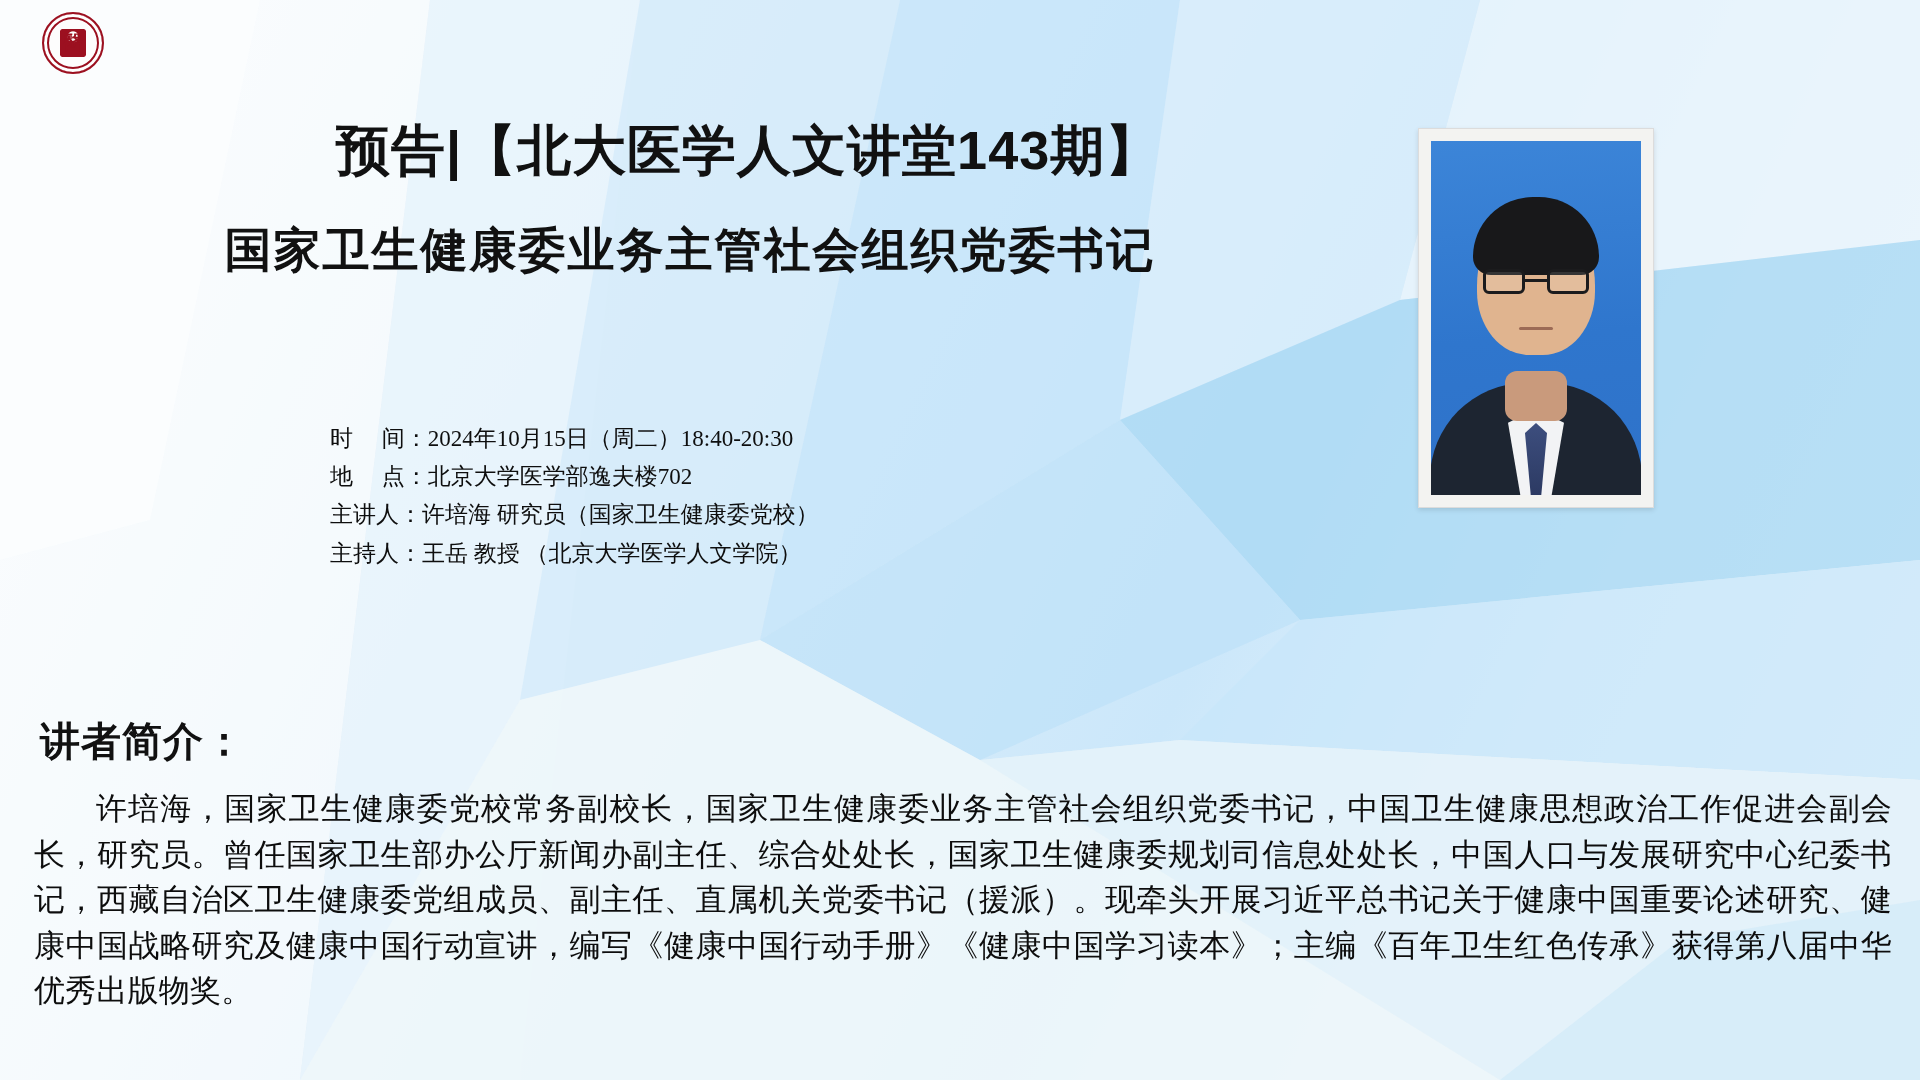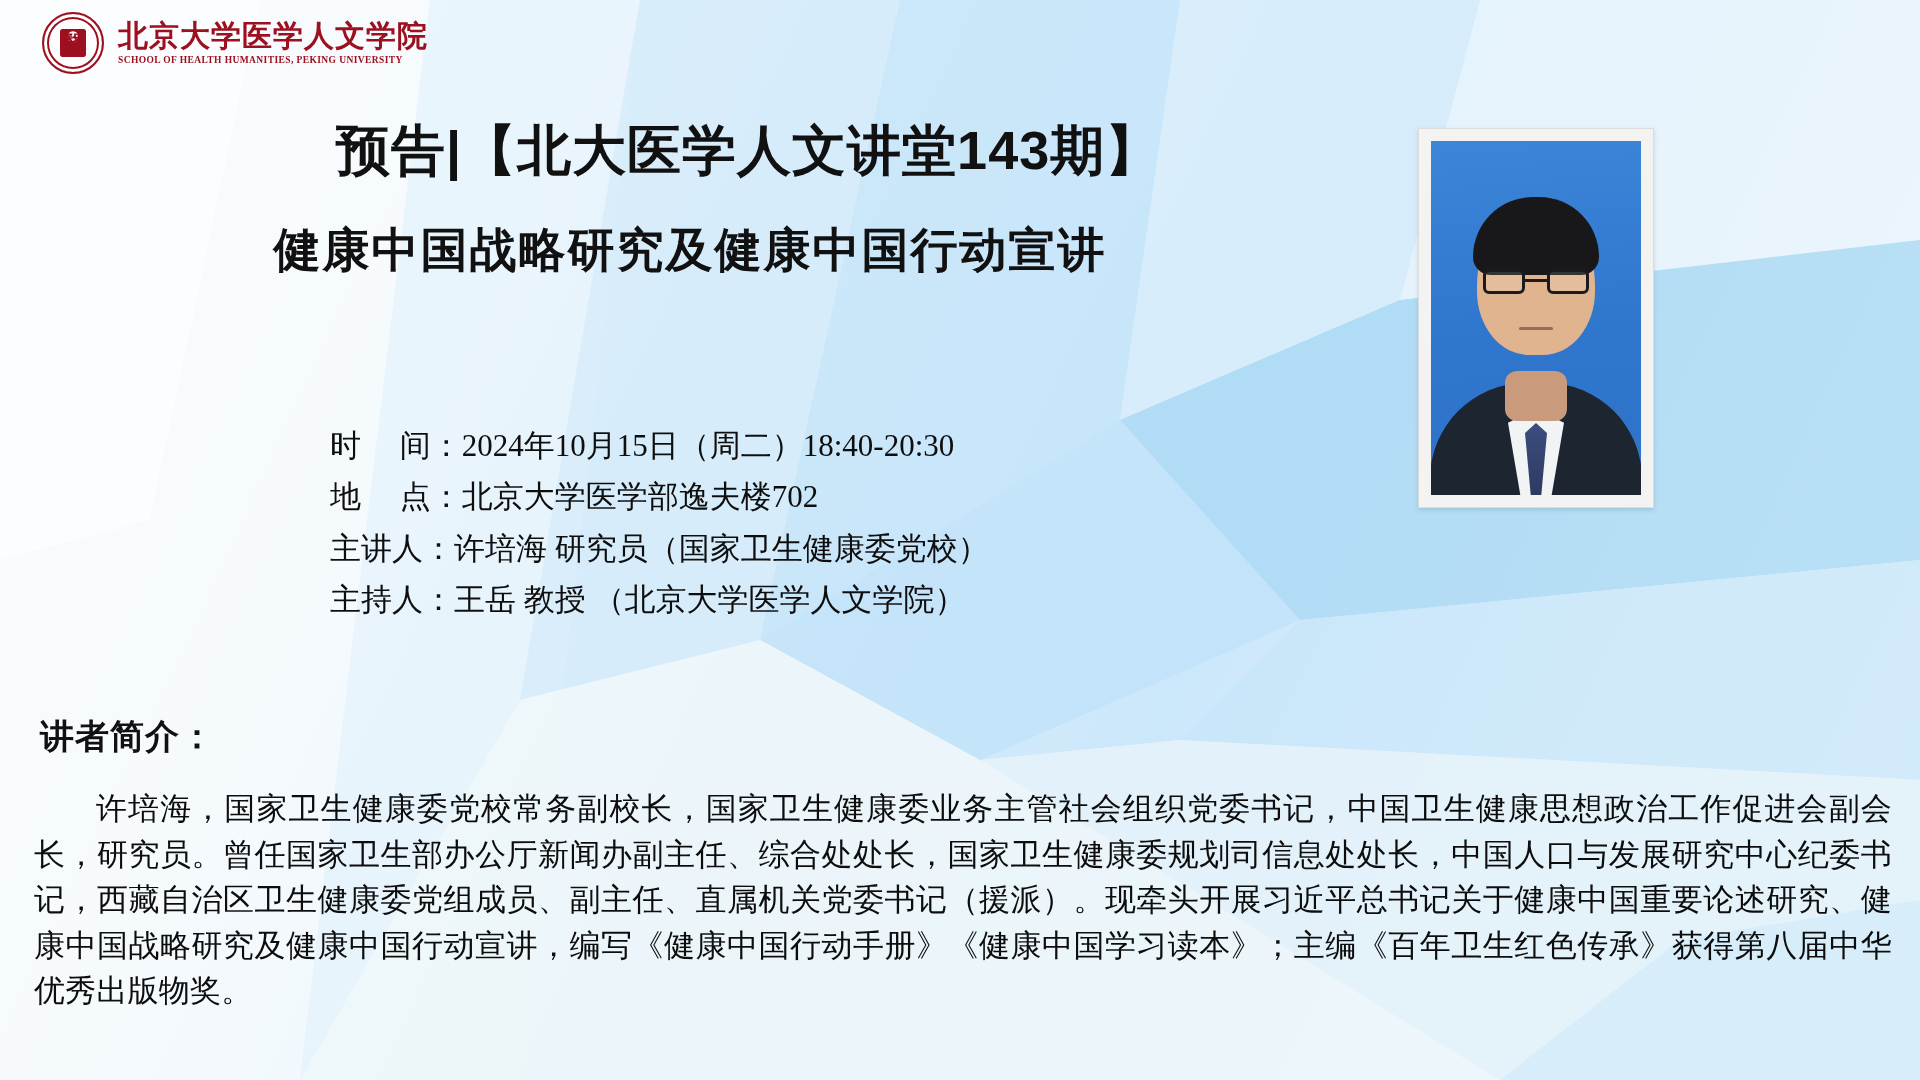--- a/index.html
+++ b/index.html
@@ -119,21 +119,21 @@
     letter-spacing: 2px;
     font-family: "DejaVu Serif", "Liberation Serif", serif;
   }
   .title-sub .l2 { display: block; }
 
   
   .info {
     position: absolute;
     left: 330px;
     top: 420px;
-    font-size: 31px;
+    font-size: 23px;
     line-height: 1.66;
     color: #0e0e0e;
     font-family: "Liberation Serif", "DejaVu Serif", serif;
   }
   .info-row { white-space: nowrap; }
   .info-label { }
 
   
   .portrait-frame {
     position: absolute;
@@ -250,21 +250,21 @@
     transform: translateX(-50%);
     background: #9c6b56;
     border-radius: 2px;
   }
 
   
   .bio-title {
     position: absolute;
     left: 40px;
     top: 714px;
-    font-size: 34px;
+    font-size: 40px;
     font-weight: bold;
     color: #111;
     font-family: "DejaVu Serif", "Liberation Serif", serif;
     letter-spacing: 1px;
   }
   .bio-body {
     position: absolute;
     left: 34px;
     top: 786px;
     width: 1858px;
@@ -295,30 +295,26 @@
     <polygon points="0,1080 300,1080 520,700 760,640 980,760 1180,740 1920,780 1920,1080" fill="#eef6fa" opacity="0.92"></polygon>
     <polygon points="980,760 1180,740 1920,780 1920,1080 1500,1080" fill="#dcefF9" opacity="0.55"></polygon>
     <polygon points="1500,1080 1920,1080 1920,900 1680,940" fill="#cfe9f8" opacity="0.6"></polygon>
     <polygon points="0,0 260,0 150,520 0,560" fill="#fbfdfe" opacity="0.9"></polygon>
   </svg>
 
   <div class="logo-bar">
     <div class="logo-seal">
       <span class="seal-glyph">醫</span>
     </div>
-    <div class="logo-text">
-      <div class="logo-cn">北京大学医学人文学院</div>
-      <div class="logo-en">SCHOOL OF HEALTH HUMANITIES, PEKING UNIVERSITY</div>
-    </div>
   </div>
 
   <div class="title-main">预告|【北大医学人文讲堂143期】</div>
 
   <div class="title-sub">
-    <span class="l1">健康中国战略研究及健康中国行动宣讲</span>
+    <span class="l1">国家卫生健康委业务主管社会组织党委书记</span>
   </div>
 
   <div class="info">
     <div class="info-row">
       <span class="info-label">时　  间：</span><span>2024年10月15日（周二）18:40-20:30</span>
     </div>
     <div class="info-row">
       <span class="info-label">地　  点：</span><span>北京大学医学部逸夫楼702</span>
     </div>
     <div class="info-row">

